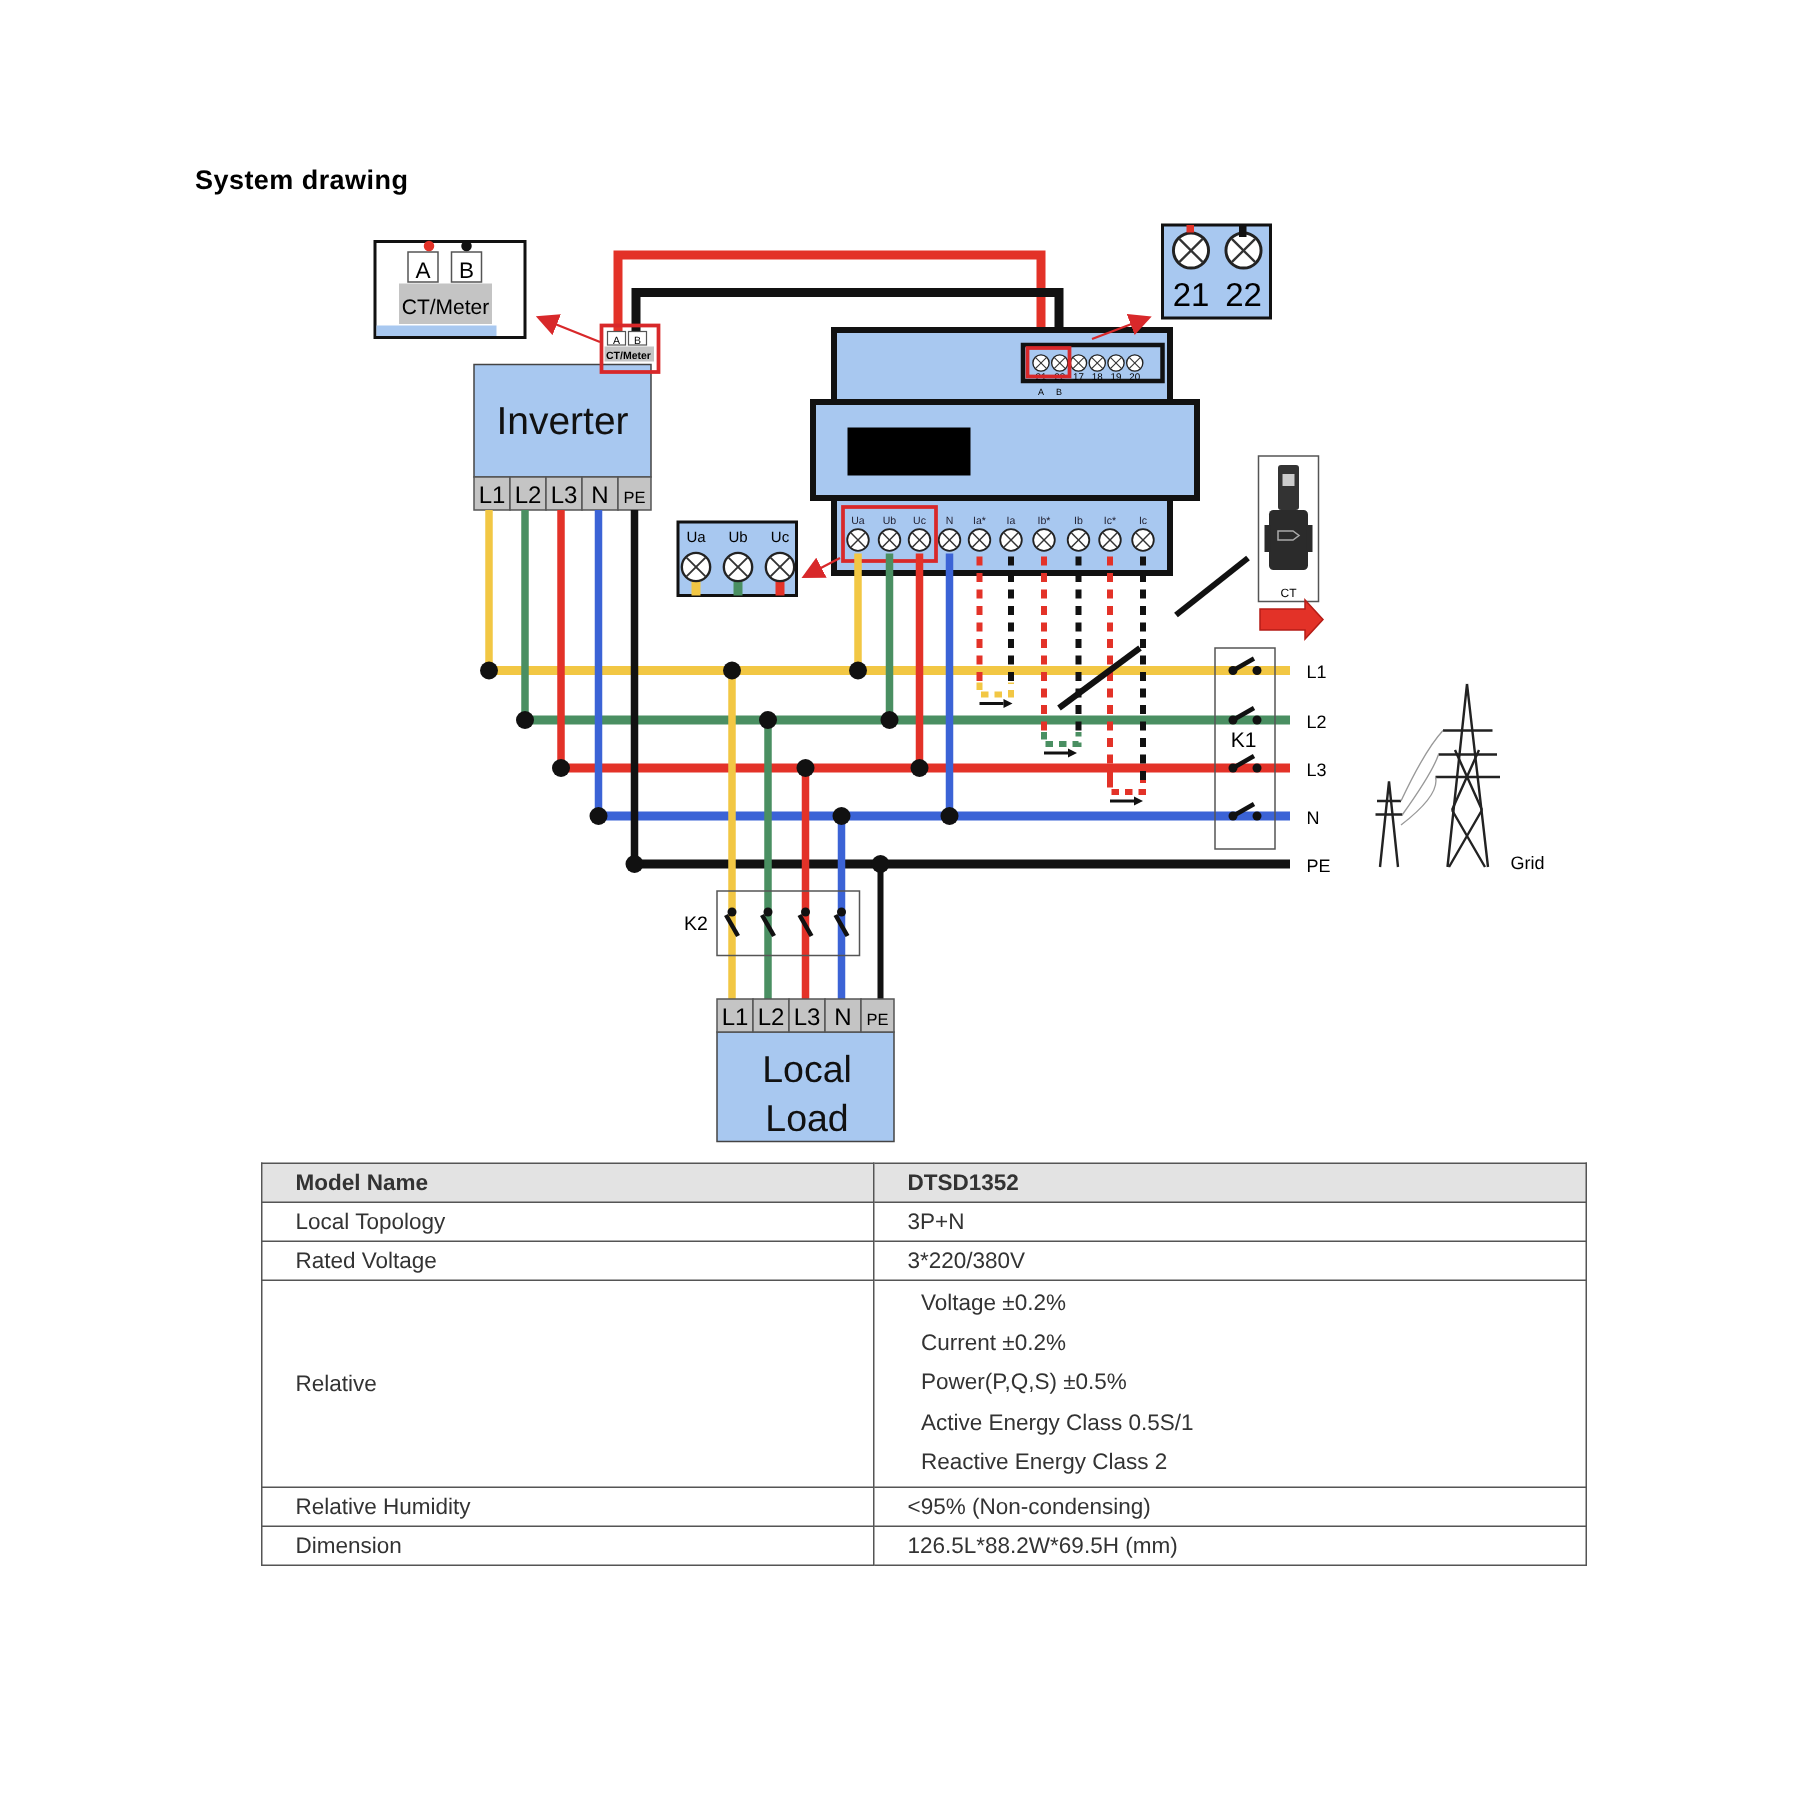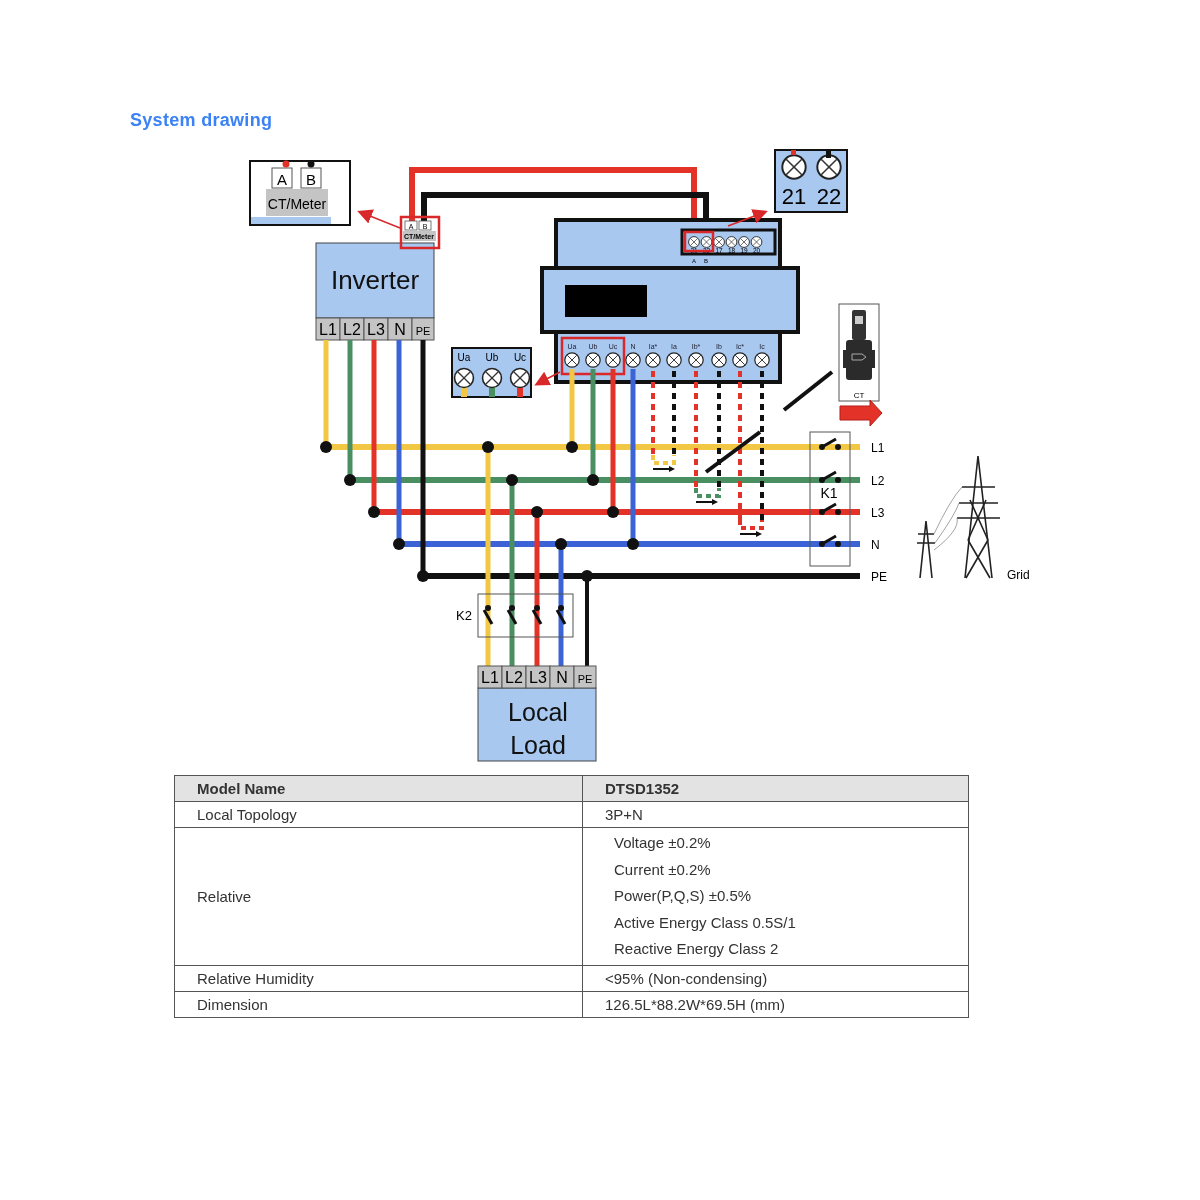--- a/index.html
+++ b/index.html
@@ -1,21 +1,21 @@
 <!DOCTYPE html>
 <html><head>
 <meta charset="utf-8">
 <style>
   html, body { margin: 0; padding: 0; background: #ffffff; }
   body { width: 1200px; height: 1200px; position: relative; overflow: hidden;
          font-family: "Liberation Sans", sans-serif; color: #222; }
-  #title { position: absolute; left: 130px; top: 110px; font-size: 18px; font-weight: bold; color: #3b82f6; letter-spacing: 0.3px; }
+  #title { position: absolute; left: 130px; top: 110px; font-size: 18px; font-weight: bold; color: #000000; letter-spacing: 0.3px; }
   #diagram { position: absolute; left: 0; top: 0; }
   svg text { font-family: "Liberation Sans", sans-serif; }
-  #spec-table { position: absolute; left: 174px; top: 775px; width: 795px; border-collapse: collapse; font-size: 15px; color: #333; }
+  #spec-table { position: absolute; left: 174px; top: 775px; width: 884px; border-collapse: collapse; font-size: 15px; color: #333; }
   #spec-table td { border: 1.5px solid #555; padding: 0 0 0 22px; height: 25px; vertical-align: middle; }
   #spec-table td.c1 { width: 385px; }
   #spec-table tr.head td { background: #e3e3e3; font-weight: bold; }
   #spec-table td.multi { padding-top: 2px; padding-bottom: 2px; padding-left: 31px; }
   #spec-table td.multi div { height: 26.5px; line-height: 26.5px; }
 </style>
 </head>
 <body>
 
 <div id="title">System drawing</div>
@@ -327,20 +327,24 @@
   <tbody id="spec-body">
       <tr class="head">
         <td class="c1">Model Name</td>
         <td>DTSD1352</td>
       </tr>
       <tr>
         <td class="c1">Local Topology</td>
         <td>3P+N</td>
       </tr>
       <tr>
+        <td class="c1">Rated Voltage</td>
+        <td>3*220/380V</td>
+      </tr>
+      <tr>
         <td class="c1">Relative</td>
         <td class="multi">
           <div>Voltage ±0.2%</div>
           <div>Current ±0.2%</div>
           <div>Power(P,Q,S) ±0.5%</div>
           <div>Active Energy Class 0.5S/1</div>
           <div>Reactive Energy Class 2</div>
         </td>
       </tr>
       <tr>

